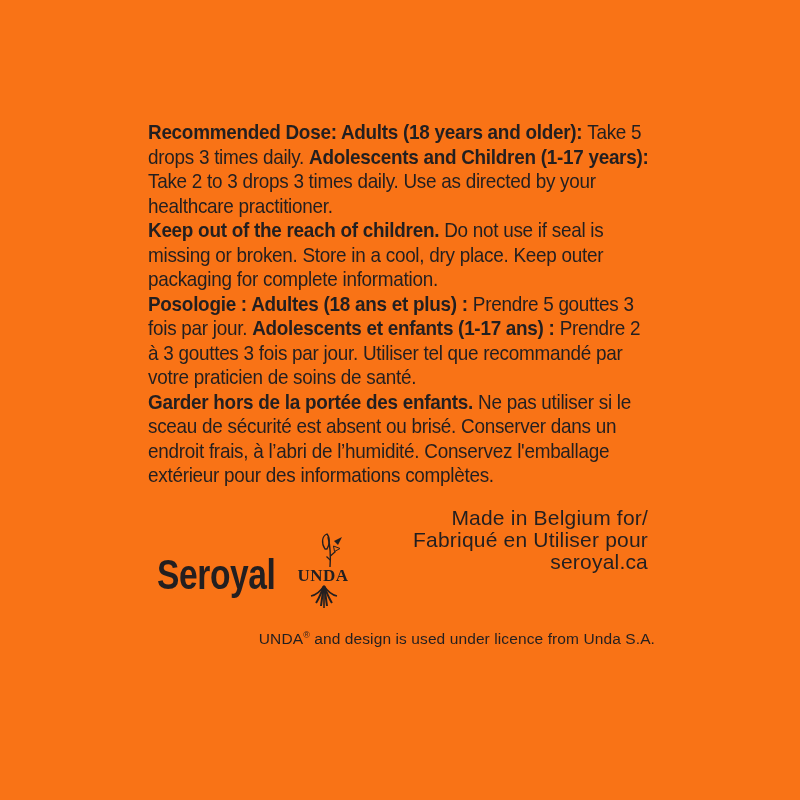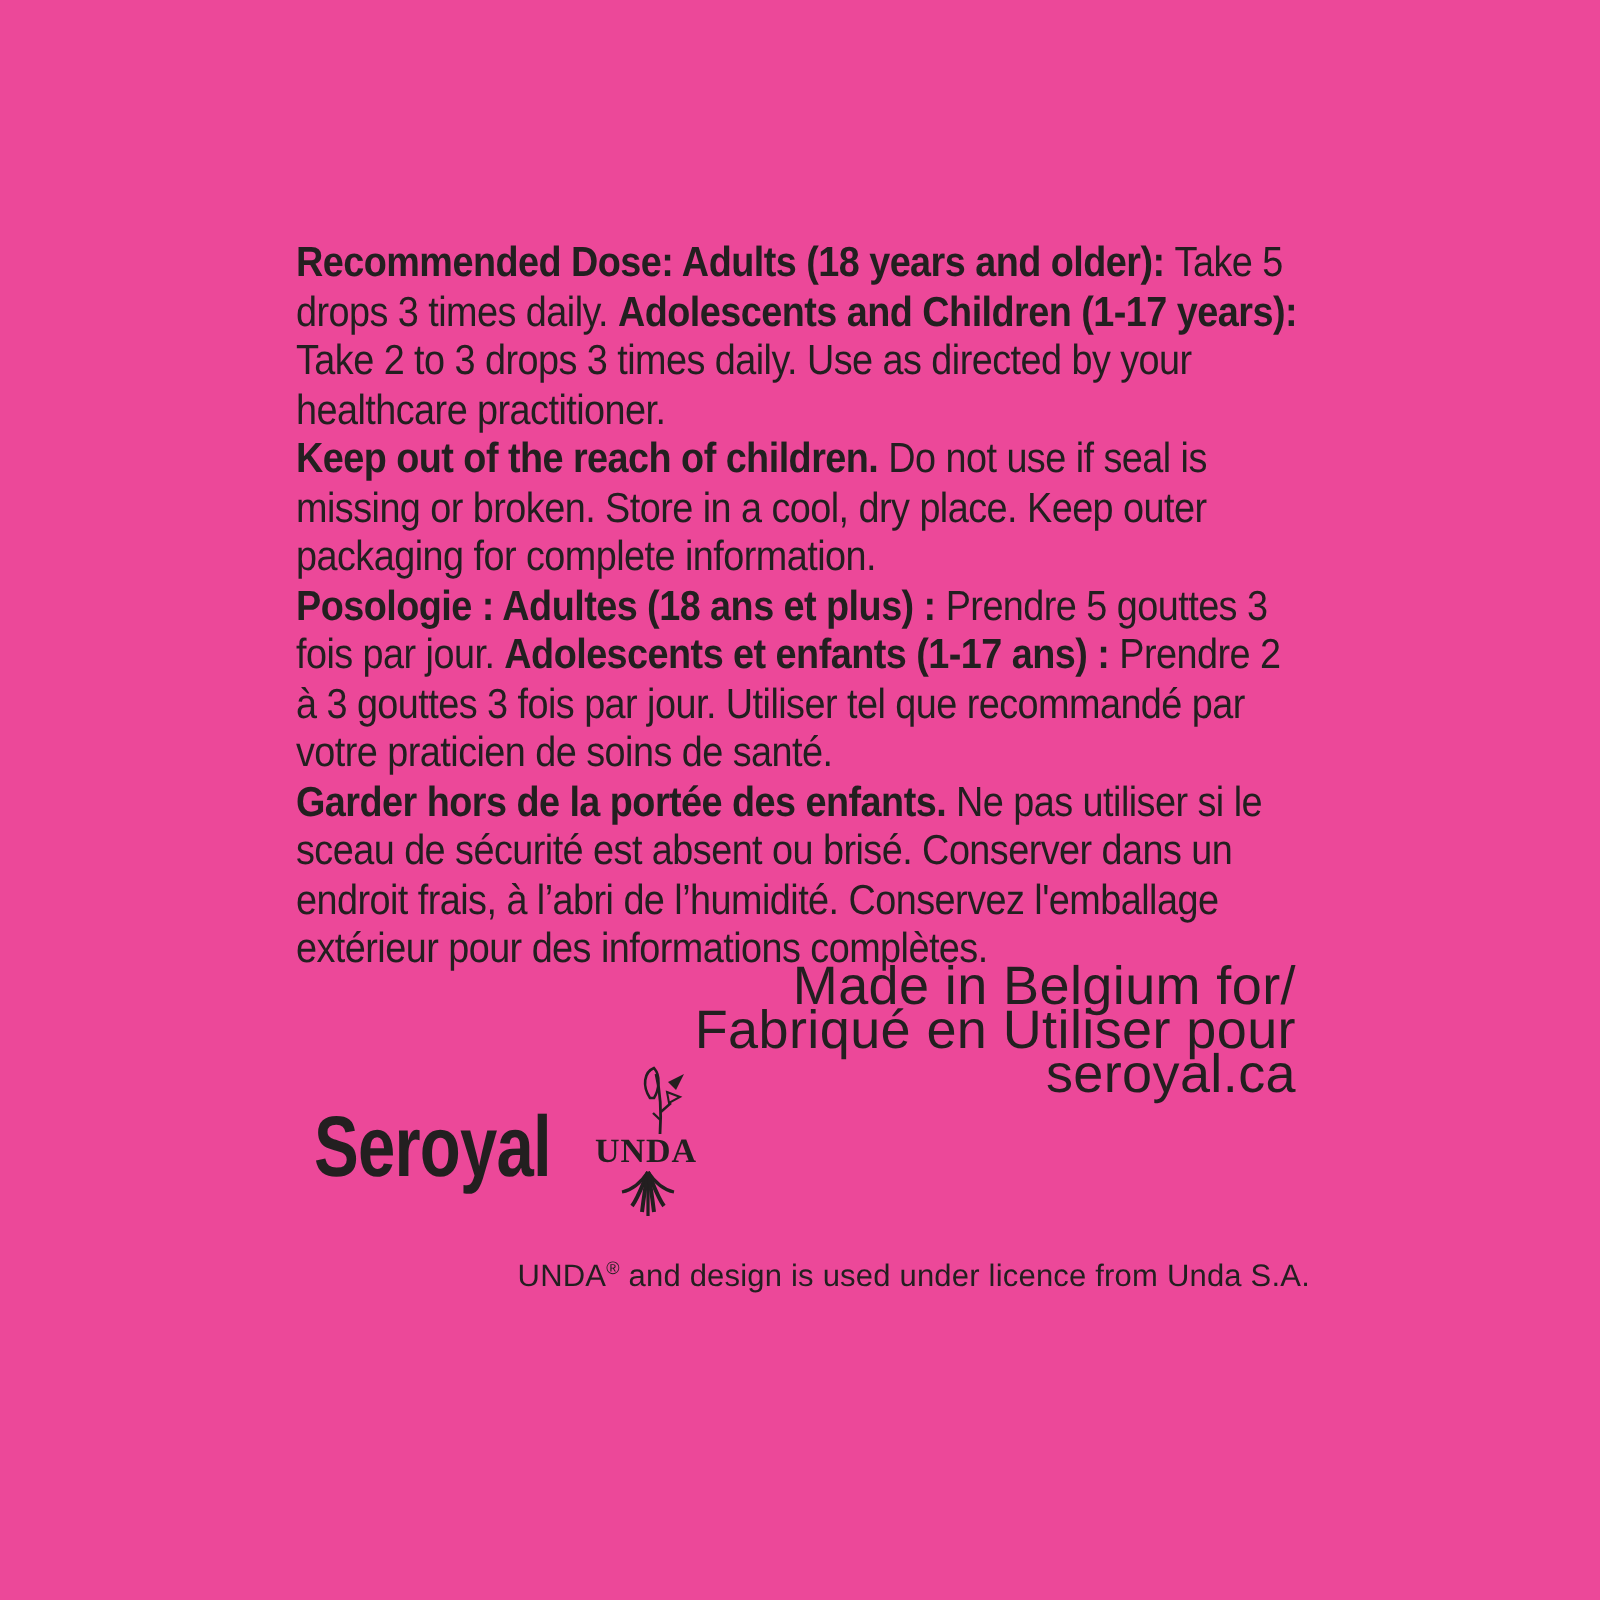--- a/index.html
+++ b/index.html
@@ -1,20 +1,20 @@
 <!DOCTYPE html>
 <html><head>
 <meta charset="utf-8">
 <style>
   html, body { margin: 0; padding: 0; background: #ffffff; }
   .page {
     position: relative;
     width: 800px;
     height: 800px;
-    background: #ec4899;
+    background: #f97316;
     overflow: hidden;
     font-family: "Liberation Sans", sans-serif;
     color: #231f20;
   }
 
   
   #main-text {
     position: absolute;
     left: 148px;
     top: 120px;
@@ -59,23 +59,23 @@
     line-height: 13px;
     letter-spacing: 0.5px;
     white-space: nowrap;
   }
   .unda .bottom-emblem { margin: 2px 0 0 16px; }
 
   
   #address {
     position: absolute;
     right: 152px;
-    top: 482px;
+    top: 507px;
     text-align: right;
-    font-size: 27px;
+    font-size: 21px;
     line-height: 22px;
     letter-spacing: 0.2px;
     white-space: nowrap;
   }
 
   
   #licence {
     position: absolute;
     right: 145px;
     top: 628px;

